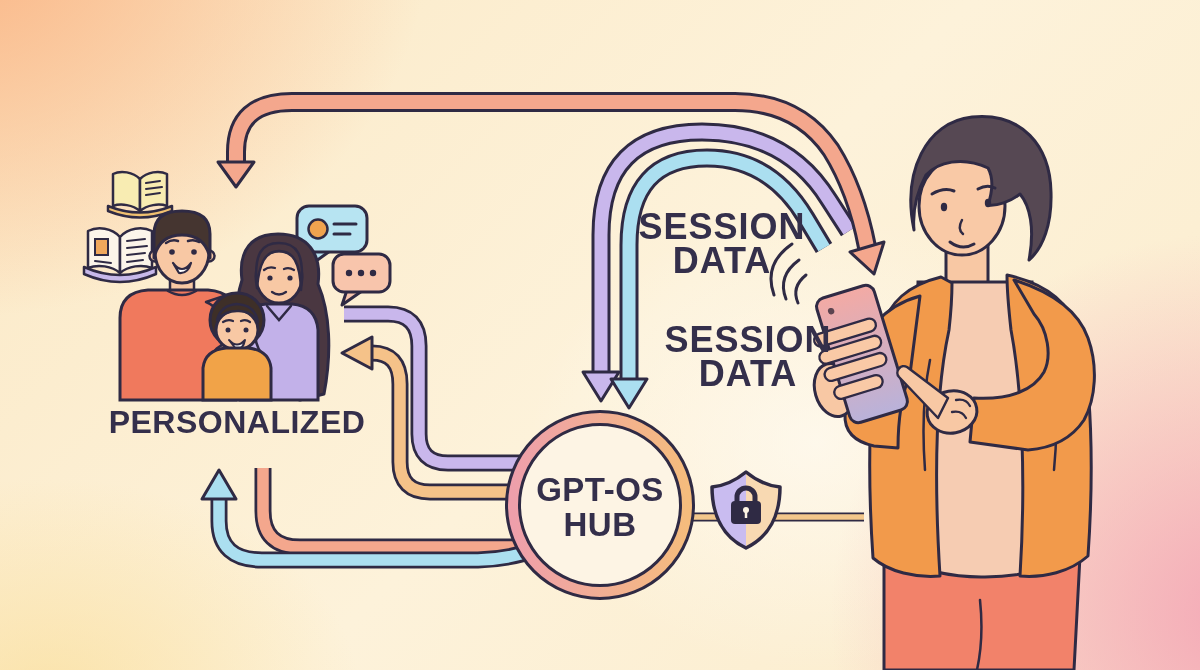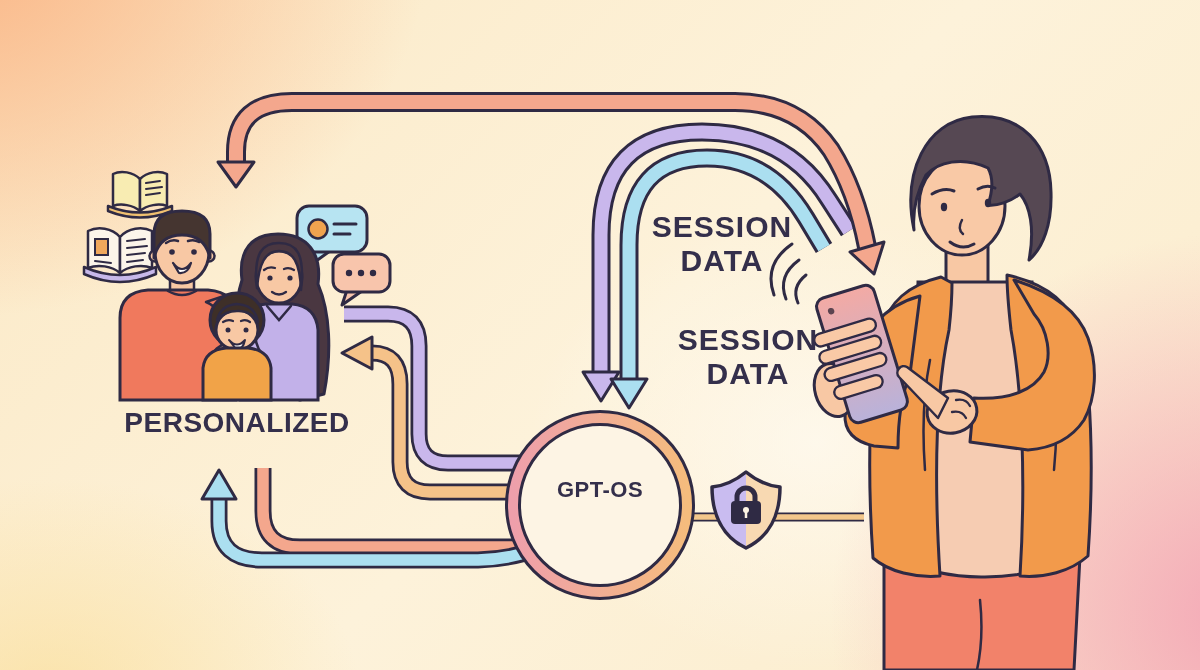--- a/index.html
+++ b/index.html
@@ -11,23 +11,23 @@
       radial-gradient(ellipse 760px 700px at 104% 92%, rgba(243,160,180,.9), rgba(243,160,180,0) 55%),
       radial-gradient(ellipse 600px 420px at 4% 104%, rgba(250,224,160,.8), rgba(250,224,160,0) 52%),
       radial-gradient(ellipse 480px 380px at 68% 66%, rgba(255,252,246,.65), rgba(255,252,246,0) 60%),
       linear-gradient(135deg,#fbe9c6,#fdf2da 52%,#fbeccc);
   }
   svg{position:absolute;left:0;top:0;}
   .label{
     position:absolute;transform:translateX(-50%);
     color:#342f4b;font-weight:700;text-align:center;white-space:nowrap;
   }
-  .big{font-size:28px;line-height:33px;letter-spacing:.5px;}
-  .session{font-size:30px;line-height:34px;letter-spacing:1px;}
-  .hubtxt{font-size:22px;line-height:35px;font-weight:800;letter-spacing:.5px;}
+  .big{font-size:32px;line-height:33px;letter-spacing:.5px;}
+  .session{font-size:36px;line-height:34px;letter-spacing:1px;}
+  .hubtxt{font-size:33px;line-height:35px;font-weight:800;letter-spacing:.5px;}
   .band-o{fill:none;stroke:#2f2a44;stroke-linejoin:round;}
   .band-i{fill:none;stroke-linejoin:round;}
   .ah{stroke:#2f2a44;stroke-width:3;stroke-linejoin:round;}
   .ln{stroke:#2f2a44;fill:none;stroke-linecap:round;}
 </style>
 </head>
 <body>
 
 <div id="stage">
 <svg width="1200" height="670" viewBox="0 0 1200 670">
@@ -223,14 +223,15 @@
   <div>DATA</div>
 </div>
 
 <div class="label session" style="left:748px;top:323px;">
   <div>SESSION</div>
   <div>DATA</div>
 </div>
 
 <div class="label hubtxt" style="left:600px;top:472px;">
   <div>GPT-OS</div>
+  <div>HUB</div>
 </div>
 </div>
 
 </body></html>

